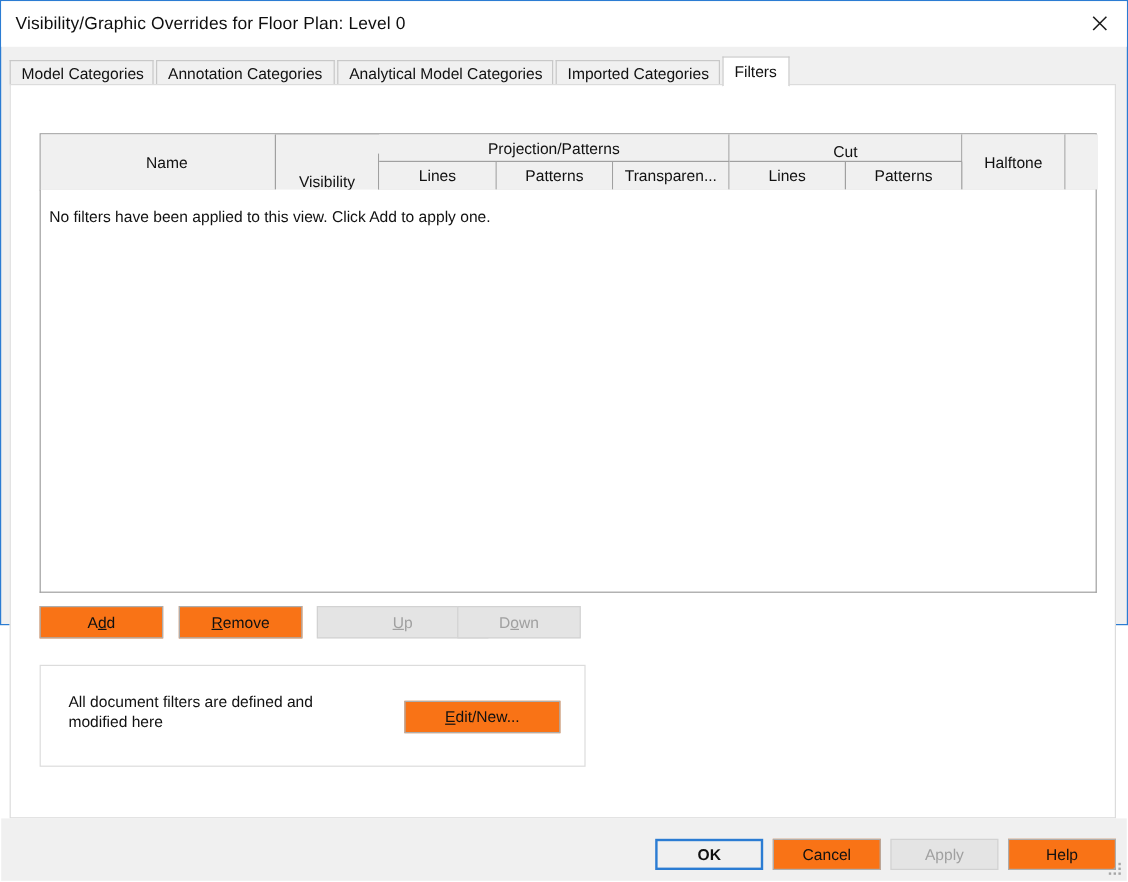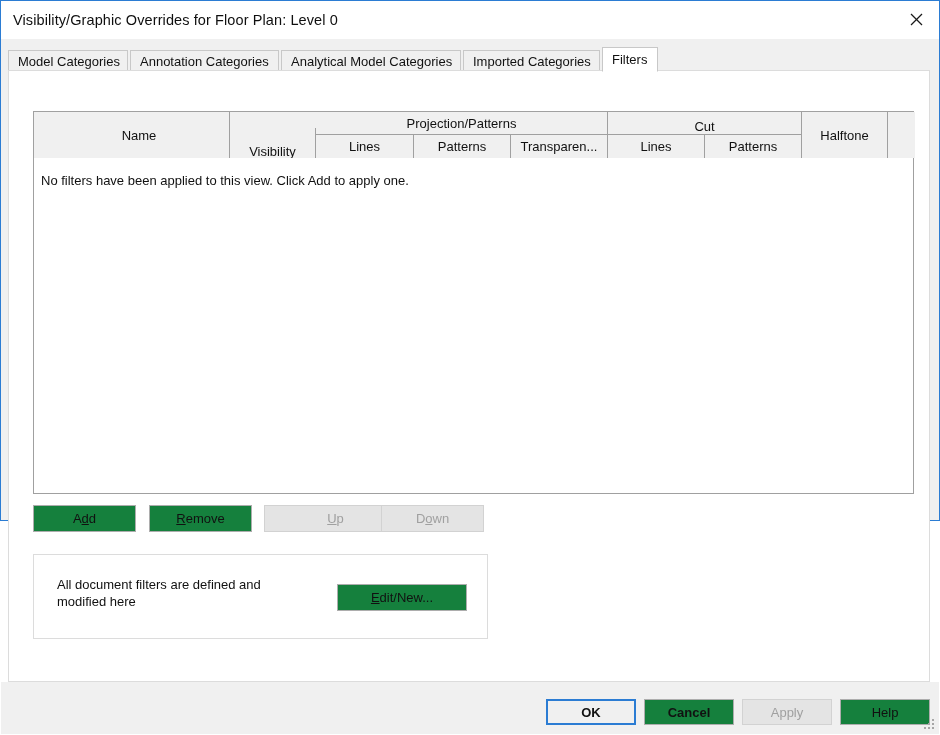--- a/index.html
+++ b/index.html
@@ -120,21 +120,21 @@
     position: absolute;
     left: 7px; top: 15px;
     font-size: 13px;
     color: #111;
     white-space: nowrap;
   }
 
   
   .btn {
     position: absolute;
-    background: #15803d;
+    background: #f97316;
     border: 1px solid #adadad;
     font-size: 13px;
     color: #111;
     display: flex;
     align-items: center;
     justify-content: center;
     white-space: nowrap;
     cursor: default;
     user-select: none;
   }
@@ -266,21 +266,21 @@
     <div class="groupbox">
       <div class="gb-text">All document filters are defined and modified here</div>
       <div class="btn" id="editnewbtn" style="left:303px; top:29px; width:130px; height:27px;"><span class="mn">E</span>dit/New...</div>
     </div>
 
   </div>
 
   <div class="footer">
     <div id="footerbuttons">
         <div class="btn default" style="left: 545px; top: 17px; width: 90px; height: 26px; font-weight: bold;">OK</div>
-        <div class="btn" style="left: 643px; top: 17px; width: 90px; height: 26px; font-weight: bold;">Cancel</div>
+        <div class="btn" style="left: 643px; top: 17px; width: 90px; height: 26px;">Cancel</div>
         <div class="btn disabled" style="left: 741px; top: 17px; width: 90px; height: 26px;">Apply</div>
         <div class="btn" style="left: 839px; top: 17px; width: 90px; height: 26px;">Help</div>
       </div>
     <div class="grip">
       <i style="left:10px; top:2px;"></i>
       <i style="left:6px;  top:6px;"></i>
         <i style="left:10px; top:6px;"></i>
       <i style="left:2px;  top:10px;"></i>
         <i style="left:6px; top:10px;"></i>
         <i style="left:10px; top:10px;"></i>

